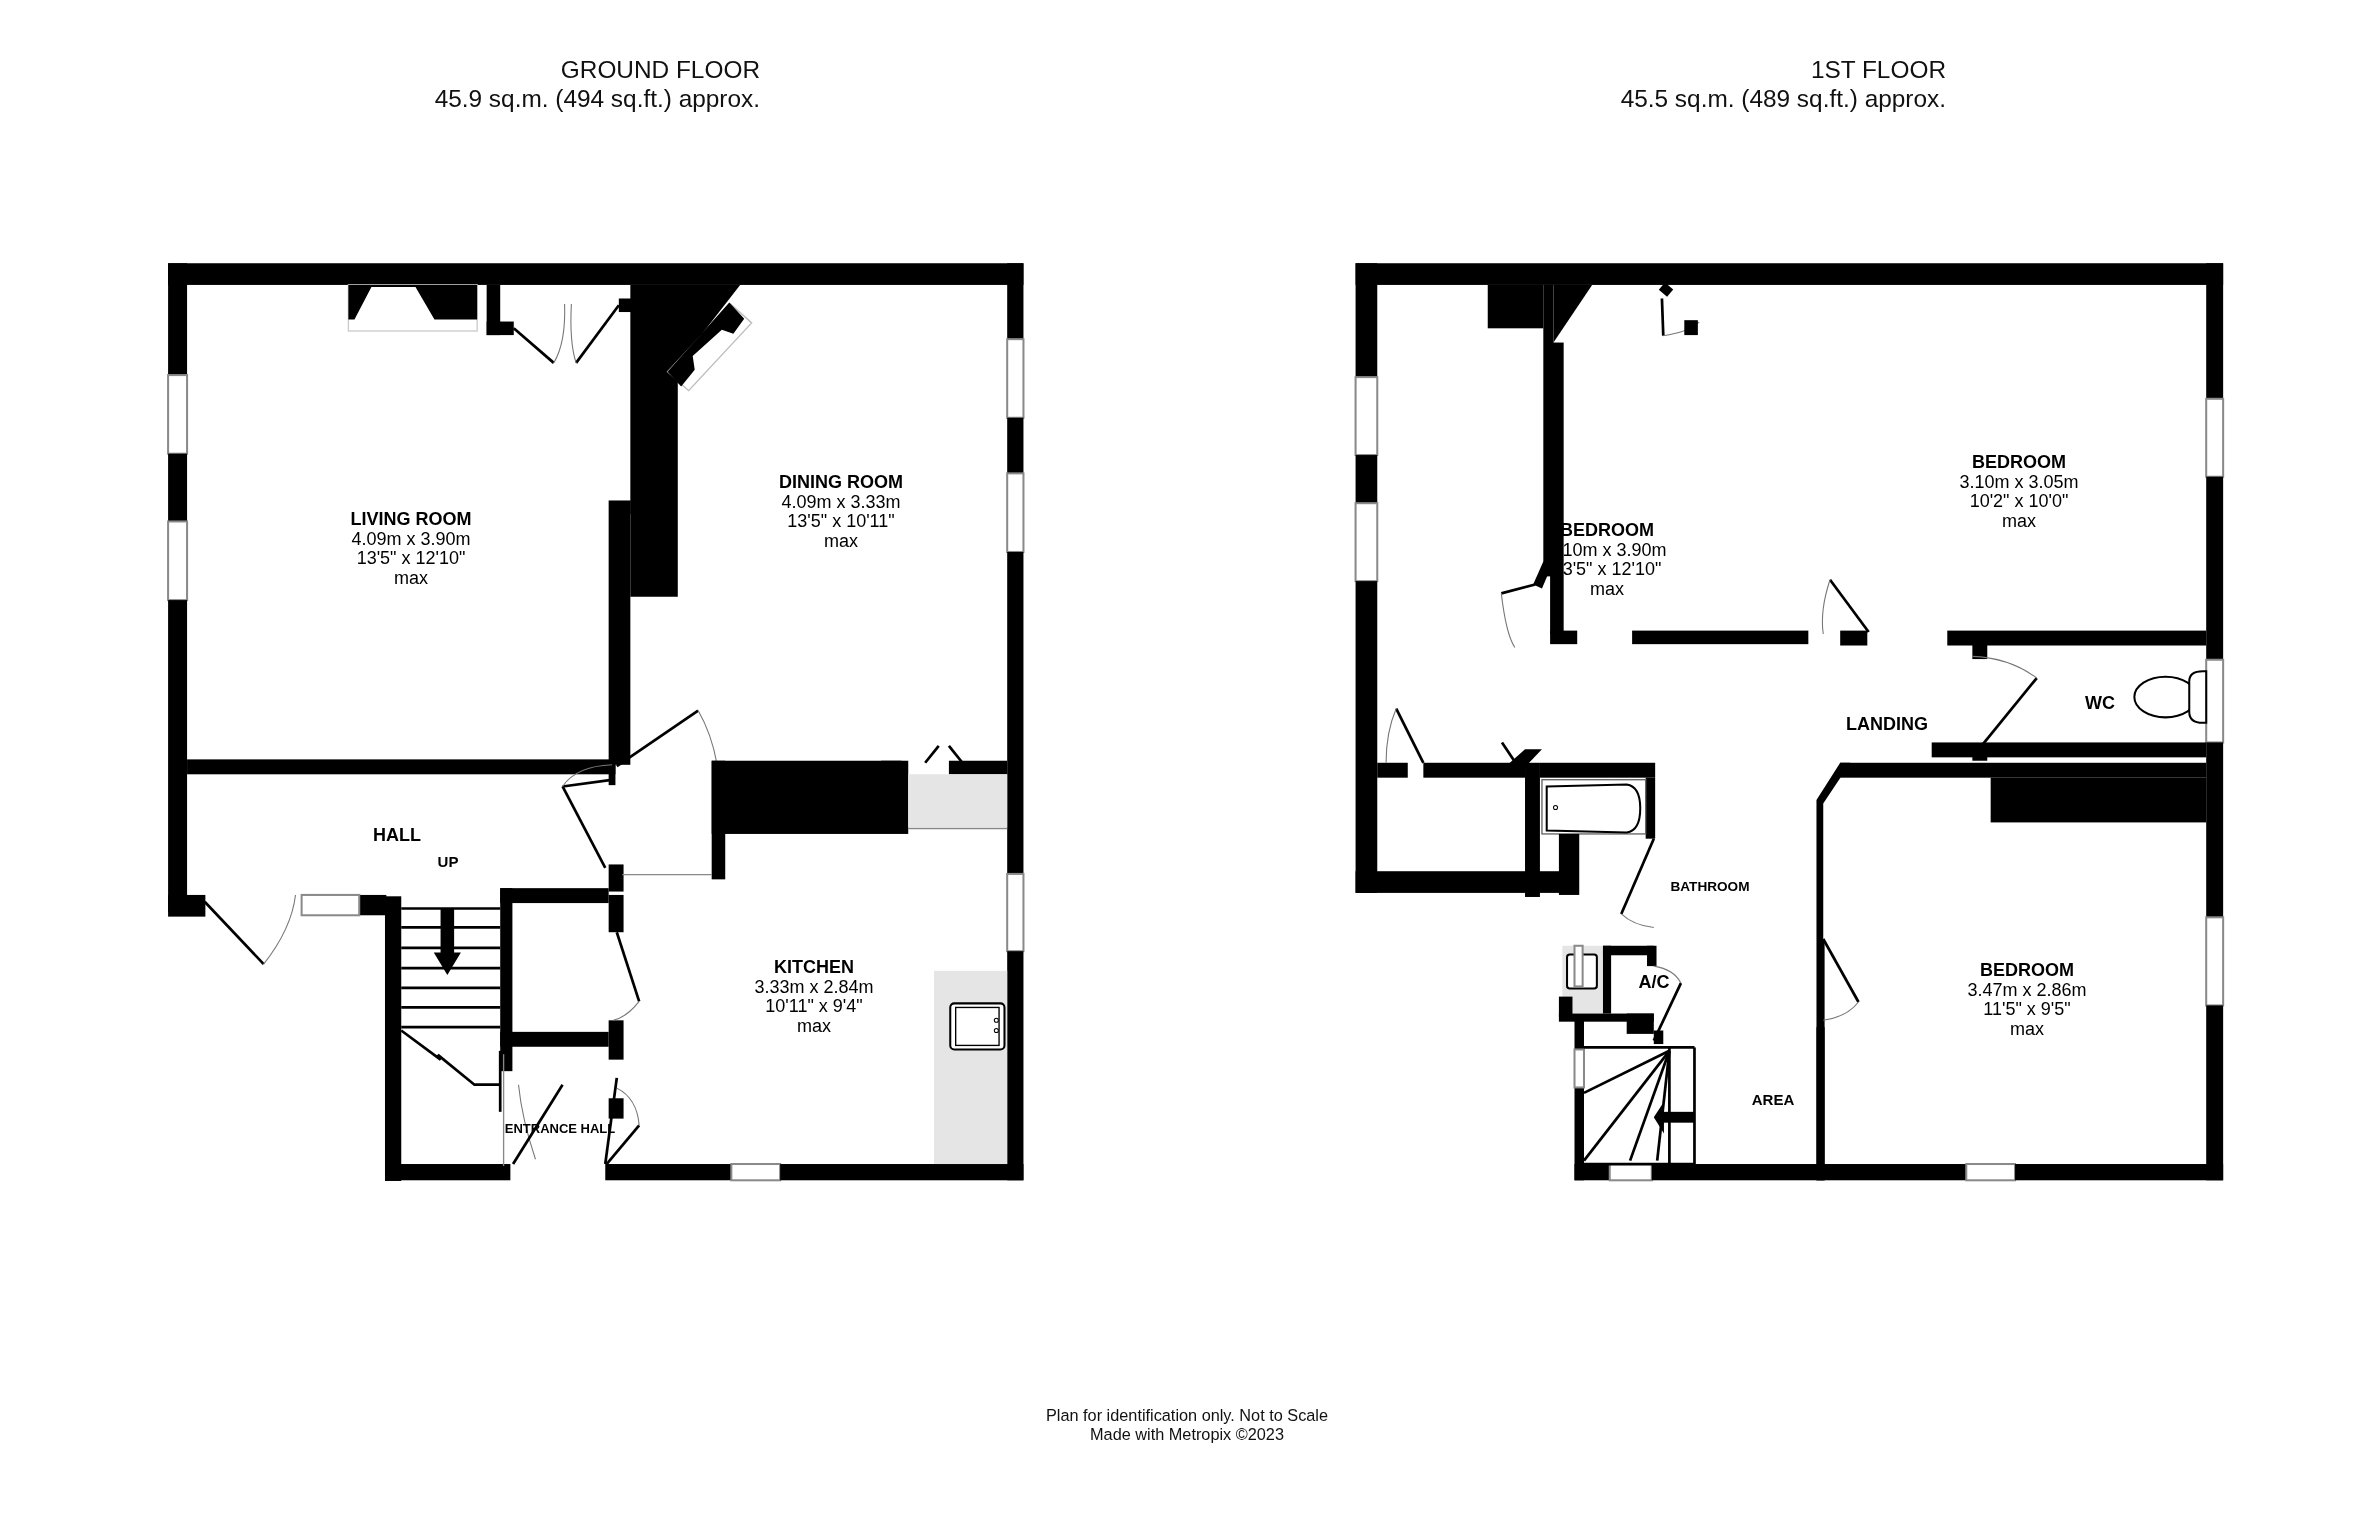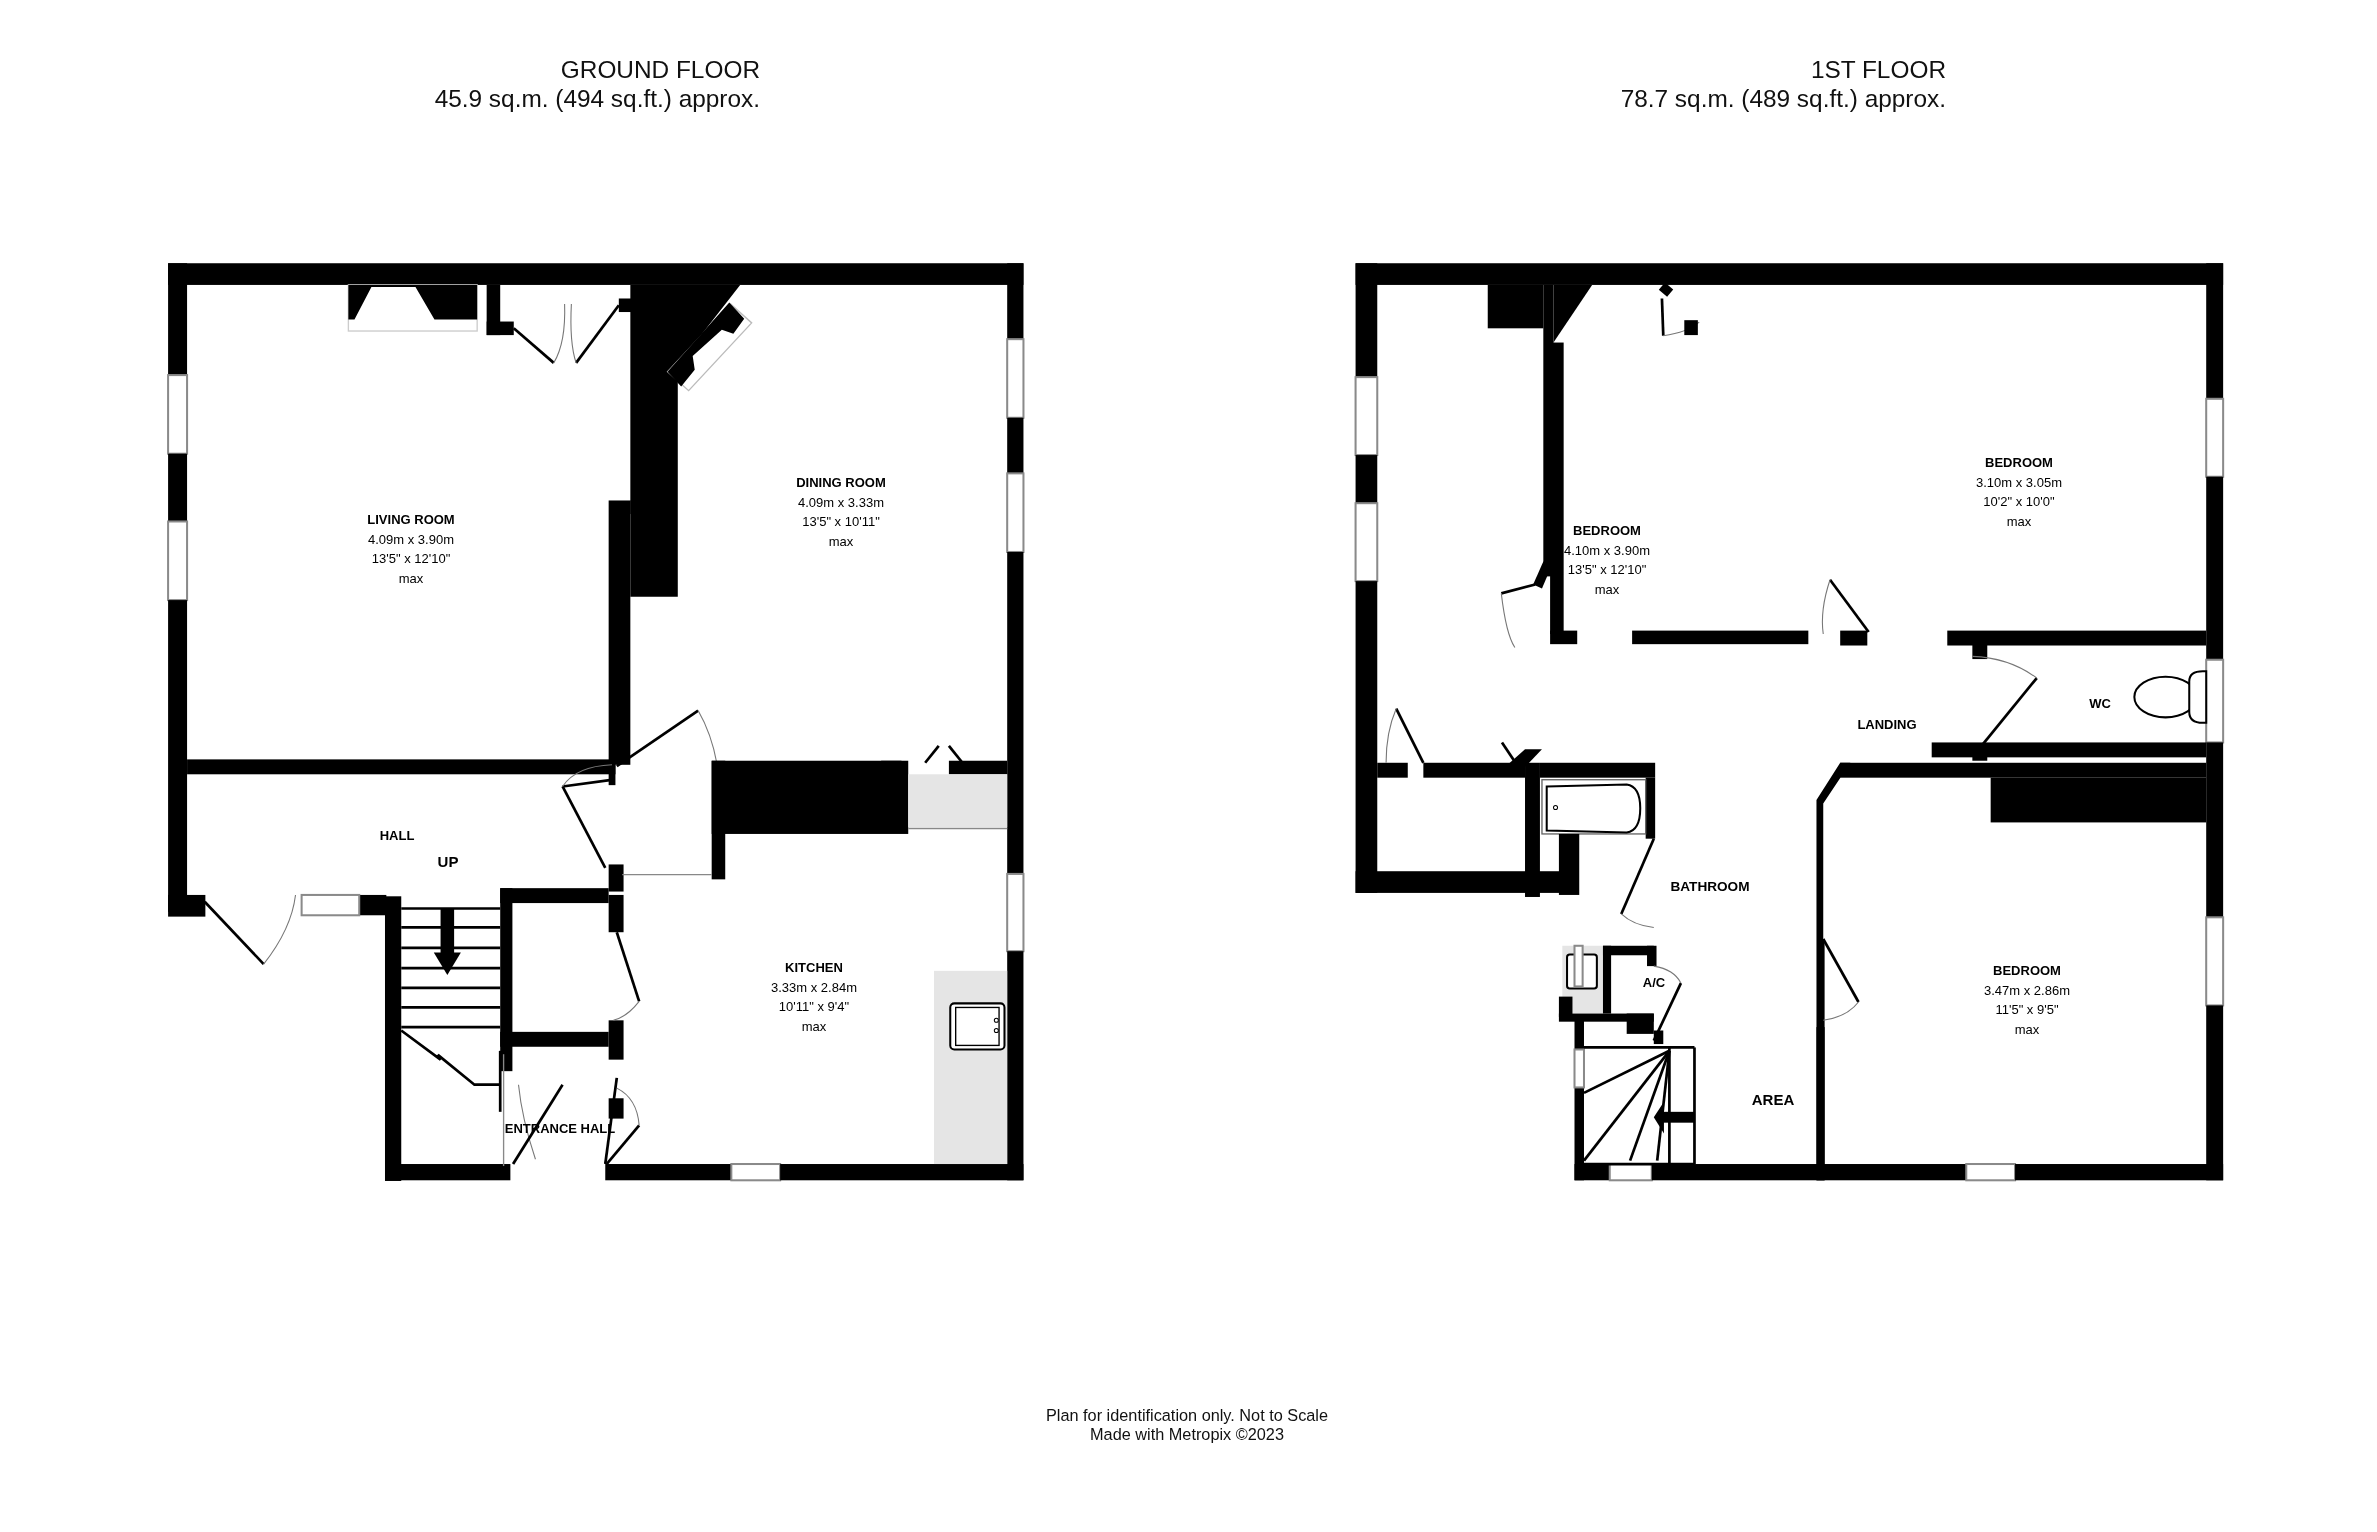--- a/index.html
+++ b/index.html
@@ -4,21 +4,21 @@
 <style>
   html, body { margin: 0; padding: 0; background: #ffffff; }
   body { width: 2377px; height: 1533px; position: relative; overflow: hidden; font-family: "Liberation Sans", sans-serif; }
   .plan { position: absolute; left: 0; top: 0; width: 2377px; height: 1533px; }
   .hdr { position: absolute; text-align: right; color: #111; font-family: "Liberation Sans", sans-serif; font-size: 24.4px; line-height: 28.5px; }
   .hdr .t { display: block; }
   .footer { position: absolute; left: 814px; width: 746px; top: 1390px; text-align: center; color: #111; font-family: "Liberation Sans", sans-serif; }
   .footer .total { font-size: 21px; line-height: 27px; }
   .footer .note { font-size: 16.3px; line-height: 19px; margin-top: 16px; }
   .footer .made { font-size: 16.3px; line-height: 19px; }
-  .lbl { position: absolute; text-align: center; color: #000; font-family: "Liberation Sans", sans-serif; font-size: 13px; line-height: 19.7px; transform: translateX(-50%); white-space: nowrap; }
+  .lbl { position: absolute; text-align: center; color: #000; font-family: "Liberation Sans", sans-serif; font-size: 18px; line-height: 19.7px; transform: translateX(-50%); white-space: nowrap; }
   .lbl .name { font-weight: bold; display: block; }
   .lbl .dim { display: block; }
   .sm { font-size: 15px; font-weight: bold; margin-top: 19px; }
   .plain { font-size: 15px; font-weight: bold; }
   .wall { fill: #000; }
   .win { fill: #fff; stroke: #8a8a8a; stroke-width: 3; }
   .door { stroke: #000; stroke-width: 4; fill: none; }
   .swing { stroke: #777; stroke-width: 1.6; fill: none; }
   .counter { fill: #e5e5e5; }
   .fixture { fill: #fff; stroke: #000; stroke-width: 3; }
@@ -26,21 +26,21 @@
 </style>
 </head>
 <body>
 
 <div class="hdr" style="left:353px; top:56px; width:407px;">
   <span class="t">GROUND FLOOR</span>
   <span class="t">45.9 sq.m. (494 sq.ft.) approx.</span>
 </div>
 <div class="hdr" style="left:1539px; top:56px; width:407px;">
   <span class="t">1ST FLOOR</span>
-  <span class="t">78.7 sq.m. (489 sq.ft.) approx.</span>
+  <span class="t">45.5 sq.m. (489 sq.ft.) approx.</span>
 </div>
 
 <svg class="plan" viewBox="0 0 3507 2261" xmlns="http://www.w3.org/2000/svg">
 
   <g>
 
     <rect class="wall" x="248" y="388" width="1262" height="32"></rect>
 
     <rect class="wall" x="248" y="388" width="28" height="165"></rect>
     <rect class="win" x="248" y="553" width="28" height="116"></rect>

